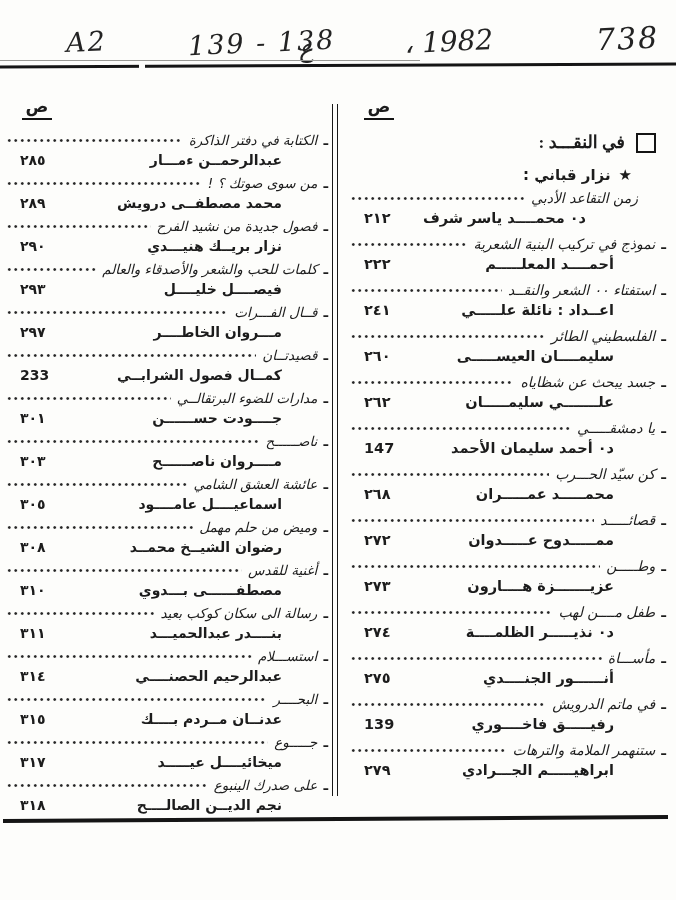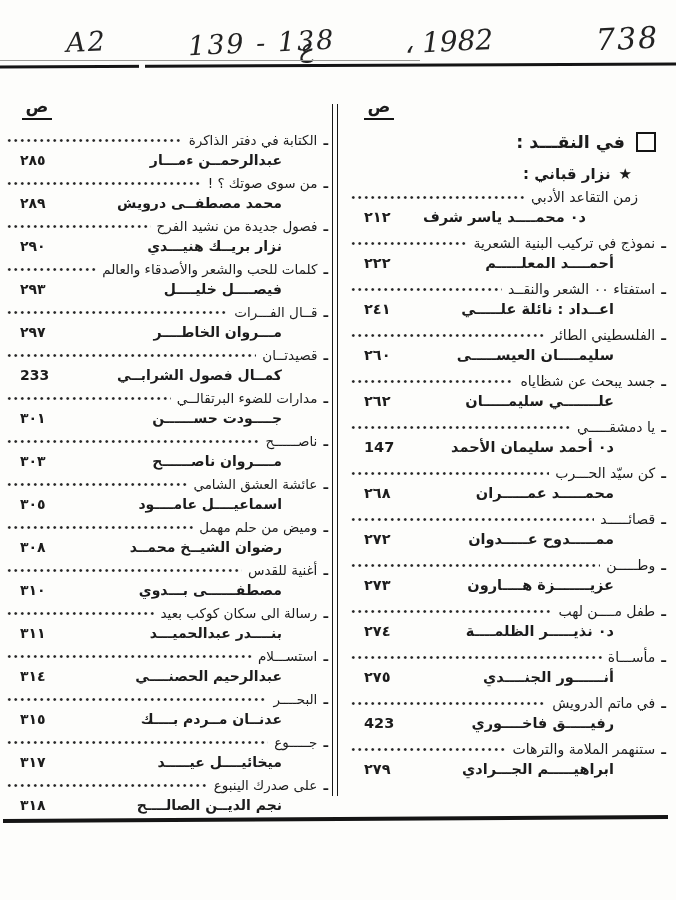--- a/index.html
+++ b/index.html
@@ -28,34 +28,34 @@
   .col-left{left:6px;width:322px;}
   .col-right{left:350px;width:316px;}
 
   .col-header{direction:ltr;width:30px;text-align:center;font-weight:bold;font-size:17px;
               border-bottom:2px solid #141414;padding-bottom:2px;
               margin:0 auto 12px 16px;}
   .col-right .col-header{margin-left:14px;}
 
   
   .section-heading{display:flex;direction:rtl;align-items:center;gap:11px;
-                   font-weight:bold;font-size:17.5px;margin:2px 10px 13px 0;}
+                   font-weight:bold;font-size:17.5px;margin:2px 10px 13px 0;font-family:Liberation Serif, serif;}
   .sq{display:inline-block;width:16px;height:16px;border:2px solid #141414;background:transparent;flex:0 0 auto;}
   .star-heading{display:flex;direction:rtl;align-items:center;gap:8px;
                 font-weight:bold;font-size:15px;margin:0 34px 5px 0;}
   .star{font-size:15px;line-height:1;}
 
   
   .entry{margin-bottom:6px;}
   .col-right .entry{margin-bottom:7px;}
   .title-line{display:flex;direction:rtl;align-items:baseline;gap:6px;
               font-size:13.5px;line-height:17px;white-space:nowrap;}
   .col-right .title-line{font-size:14px;line-height:18px;}
   .dash{flex:0 0 auto;font-weight:bold;}
-  .t-title{flex:0 0 auto;}
+  .t-title{flex:0 0 auto;font-style:italic;}
   .leaders{flex:1 1 auto;align-self:center;height:9px;min-width:12px;
            background-image:radial-gradient(circle,#262626 1.15px,rgba(0,0,0,0) 1.5px);
            background-size:6.5px 9px;background-repeat:repeat-x;background-position:left center;}
   .entry.no-dash{padding-right:28px;}
   .author-line{display:flex;direction:rtl;justify-content:space-between;align-items:baseline;
                font-weight:bold;font-size:14.5px;line-height:19px;
                padding:2px 52px 0 14px;white-space:nowrap;}
   .col-left .author-line{font-size:14px;line-height:18px;padding-right:46px;}
 </style>
 </head>
@@ -418,21 +418,21 @@
     </div>
 
     <div class="entry">
       <div class="title-line">
         <span class="dash">ـ</span>
         <span class="t-title">في ماتم الدرويش</span>
         <span class="leaders"></span>
       </div>
       <div class="author-line">
         <span class="t-author">رفيـــــق فاخــــوري</span>
-        <span class="t-page">423</span>
+        <span class="t-page">139</span>
       </div>
     </div>
 
     <div class="entry">
       <div class="title-line">
         <span class="dash">ـ</span>
         <span class="t-title">ستنهمر الملامة والترهات</span>
         <span class="leaders"></span>
       </div>
       <div class="author-line">

